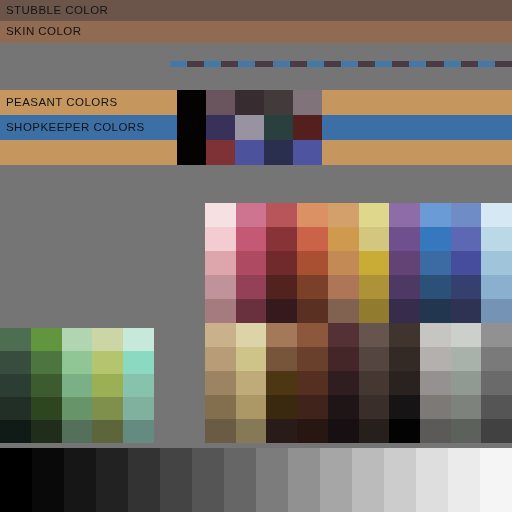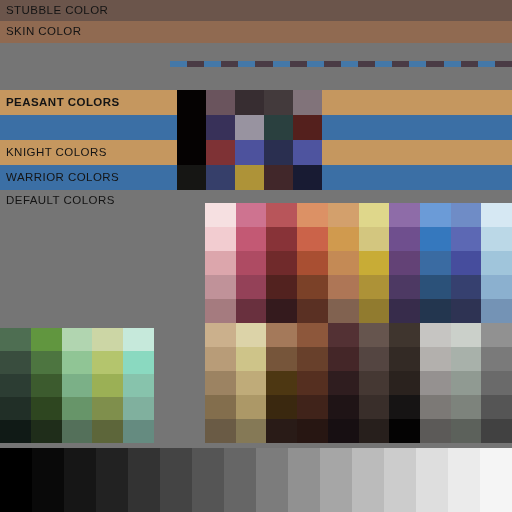--- a/index.html
+++ b/index.html
@@ -51,72 +51,56 @@
   </div>
 
   <div class="prow" style="top: 0px; height: 21px;">
     <div class="rowbg" style="background: rgb(107, 85, 75);"></div>
     <div class="swatches" style="left: 0px;"></div>
     <div class="rowlabel">STUBBLE COLOR</div>
   </div>
 
 
 
-  <div class="prow" style="top: 90px; height: 25px; font-weight: bold;">
+  <div class="prow" style="top: 90px; height: 25px;">
     <div class="rowbg" style="background: rgb(197, 151, 95);"></div>
     <div class="swatches" style="left: 177px;">
         <div class="sw" style="background: rgb(5, 2, 2); width: 29px;"></div>
         <div class="sw" style="background: rgb(106, 84, 93); width: 29px;"></div>
         <div class="sw" style="background: rgb(55, 45, 49); width: 29px;"></div>
         <div class="sw" style="background: rgb(67, 58, 60); width: 29px;"></div>
         <div class="sw" style="background: rgb(129, 115, 122); width: 29px;"></div>
       </div>
     <div class="rowlabel">PEASANT COLORS</div>
   </div>
 
   <div class="prow" style="top: 115px; height: 25px;">
     <div class="rowbg" style="background: rgb(59, 111, 165);"></div>
     <div class="swatches" style="left: 177px;">
         <div class="sw" style="background: rgb(5, 2, 2); width: 29px;"></div>
         <div class="sw" style="background: rgb(56, 49, 89); width: 29px;"></div>
         <div class="sw" style="background: rgb(152, 147, 160); width: 29px;"></div>
         <div class="sw" style="background: rgb(42, 64, 63); width: 29px;"></div>
         <div class="sw" style="background: rgb(84, 32, 29); width: 29px;"></div>
       </div>
+    <div class="rowlabel">SHOPKEEPER COLORS</div>
   </div>
 
   <div class="prow" style="top: 140px; height: 25px;">
     <div class="rowbg" style="background: rgb(197, 151, 95);"></div>
     <div class="swatches" style="left: 177px;">
         <div class="sw" style="background: rgb(5, 2, 2); width: 29px;"></div>
         <div class="sw" style="background: rgb(126, 50, 53); width: 29px;"></div>
         <div class="sw" style="background: rgb(77, 82, 157); width: 29px;"></div>
         <div class="sw" style="background: rgb(42, 47, 80); width: 29px;"></div>
         <div class="sw" style="background: rgb(78, 84, 159); width: 29px;"></div>
       </div>
-    <div class="rowlabel">KNIGHT COLORS</div>
-  </div>
-
-  <div class="prow" style="top: 165px; height: 25px;">
-    <div class="rowbg" style="background: rgb(59, 111, 165);"></div>
-    <div class="swatches" style="left: 177px;">
-        <div class="sw" style="background: rgb(22, 22, 20); width: 29px;"></div>
-        <div class="sw" style="background: rgb(54, 63, 106); width: 29px;"></div>
-        <div class="sw" style="background: rgb(174, 147, 56); width: 29px;"></div>
-        <div class="sw" style="background: rgb(65, 39, 42); width: 29px;"></div>
-        <div class="sw" style="background: rgb(24, 27, 51); width: 29px;"></div>
-      </div>
-    <div class="rowlabel">WARRIOR COLORS</div>
-  </div>
-
-  <div class="prow" style="top: 190px; height: 22px;">
-    <div class="rowbg" style="background: rgb(117, 117, 117);"></div>
-    <div class="swatches" style="left: 0px;"></div>
-    <div class="rowlabel">DEFAULT COLORS</div>
-  </div>
+  </div>
+
+
 
   <div class="altstrip" id="scar-strip" style="left: 170px; top: 61px; width: 342px; height: 6px;">
       <div class="seg" style="background: rgb(68, 120, 168); width: 18px;"></div>
       <div class="seg" style="background: rgb(74, 59, 69); width: 18px;"></div>
       <div class="seg" style="background: rgb(68, 120, 168); width: 18px;"></div>
       <div class="seg" style="background: rgb(74, 59, 69); width: 18px;"></div>
       <div class="seg" style="background: rgb(68, 120, 168); width: 18px;"></div>
       <div class="seg" style="background: rgb(74, 59, 69); width: 18px;"></div>
       <div class="seg" style="background: rgb(68, 120, 168); width: 18px;"></div>
       <div class="seg" style="background: rgb(74, 59, 69); width: 18px;"></div>

